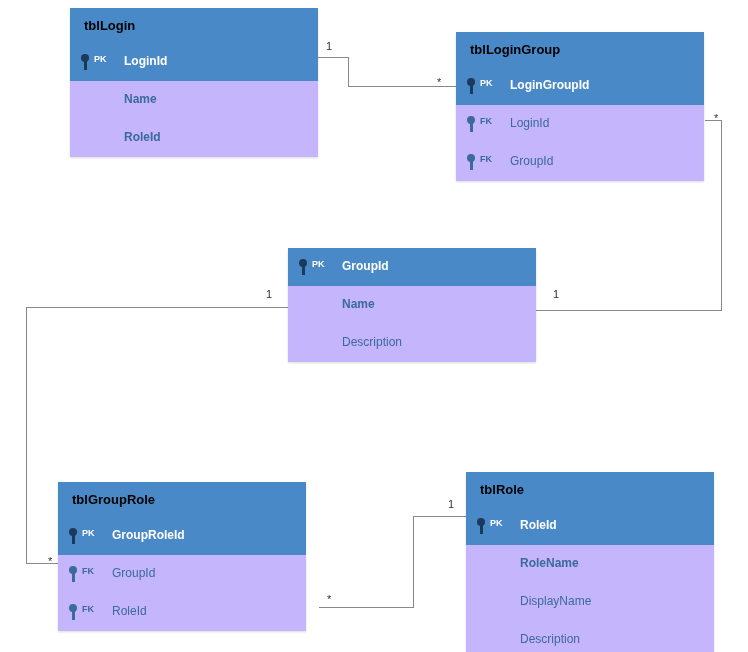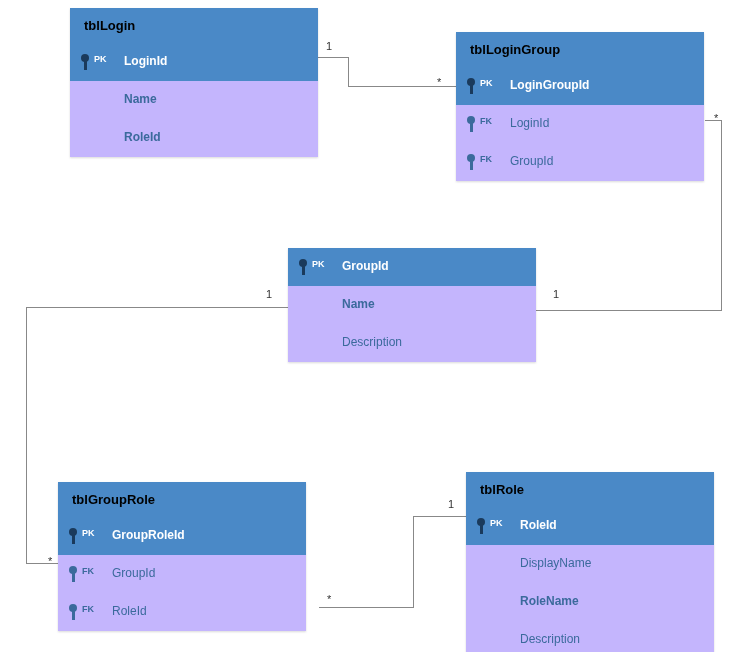--- a/index.html
+++ b/index.html
@@ -205,25 +205,25 @@
 <div class="entity" style="left:466px; top:472px; width:248px;">
   <div class="entity-header">tblRole</div>
   <div class="entity-row pk">
     <span class="key-icon pk-key"></span>
     <span class="key-label">PK</span>
     <span class="col-name bold">RoleId</span>
   </div>
   <div class="entity-row light">
     <span class="key-icon"></span>
     <span class="key-label"></span>
+    <span class="col-name bold">RoleName</span>
+  </div>
+  <div class="entity-row light">
+    <span class="key-icon"></span>
+    <span class="key-label"></span>
     <span class="col-name">DisplayName</span>
   </div>
   <div class="entity-row light">
     <span class="key-icon"></span>
     <span class="key-label"></span>
-    <span class="col-name bold">RoleName</span>
-  </div>
-  <div class="entity-row light">
-    <span class="key-icon"></span>
-    <span class="key-label"></span>
     <span class="col-name">Description</span>
   </div>
 </div>
 
 </body></html>

